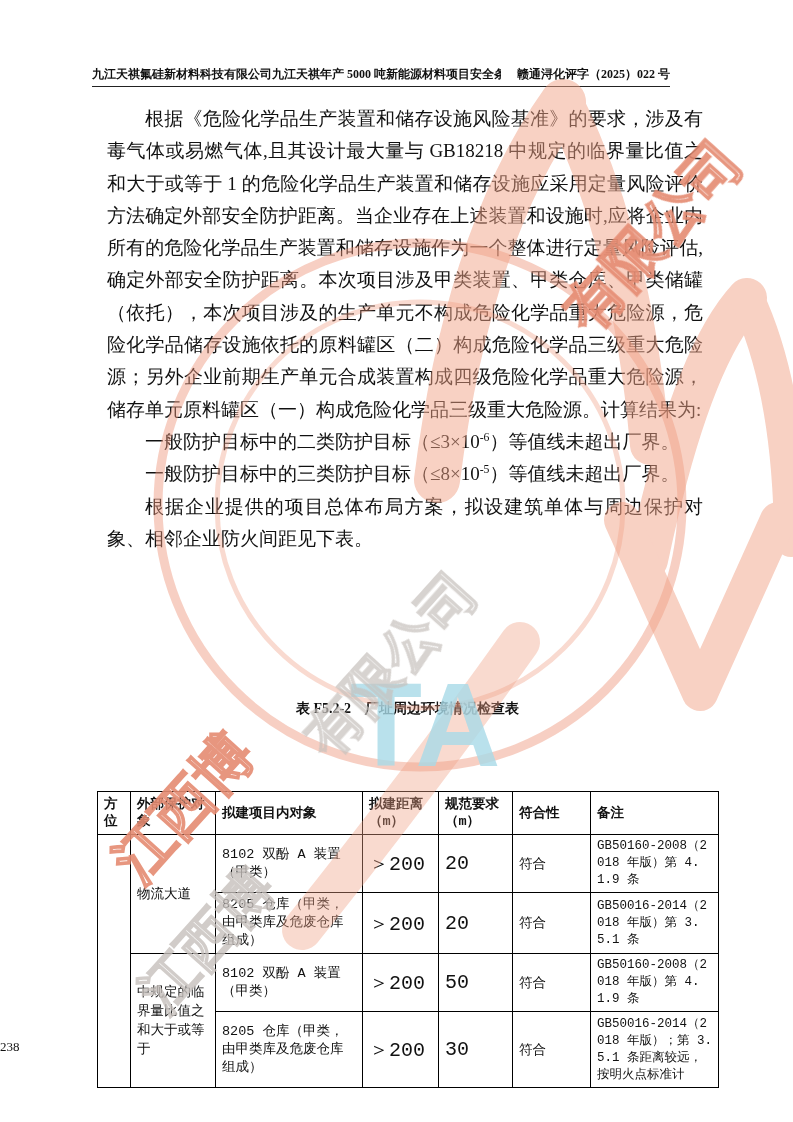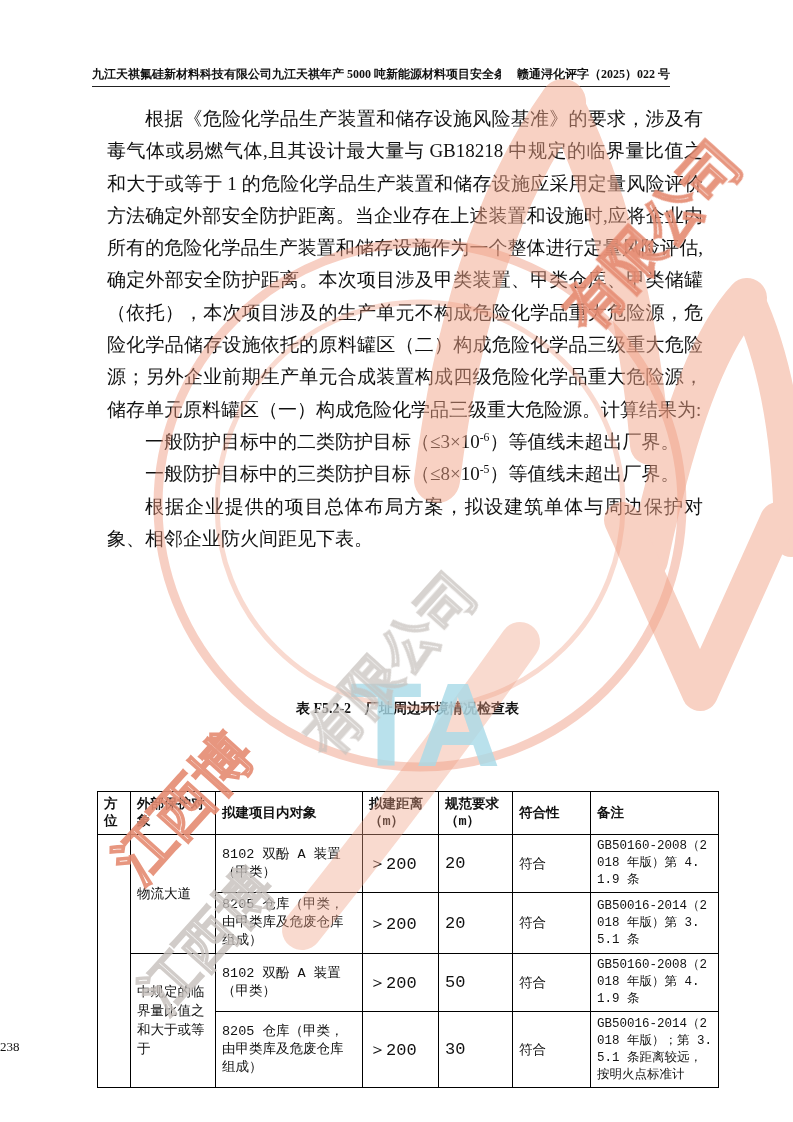--- a/index.html
+++ b/index.html
@@ -44,21 +44,21 @@
     margin-top:36px;
   }
   table.env th,table.env td{
     border:1.5px solid #000;
     padding:3px 6px;
     vertical-align:middle;
     text-align:left;
     word-break:break-all;
   }
   table.env th{font-weight:bold;font-size:13.5px;line-height:17px;}
-  td.num{font-size:17px;}
+  td.num{font-size:20px;}
   td.note{font-size:12.5px;line-height:17px;}
   td.obj{line-height:18px;}
   td.protect{line-height:19px;}
   .col-fw{width:33px;}   .col-pr{width:85px;}
   .col-ob{width:147px;}  .col-di{width:76px;}
   .col-rq{width:74px;}   .col-cf{width:78px;}
   .col-nt{width:128px;}
   tr.r-head{height:43px;} tr.r1{height:54px;} tr.r2{height:56px;}
   tr.r3{height:57px;}     tr.r4{height:76px;}
   

